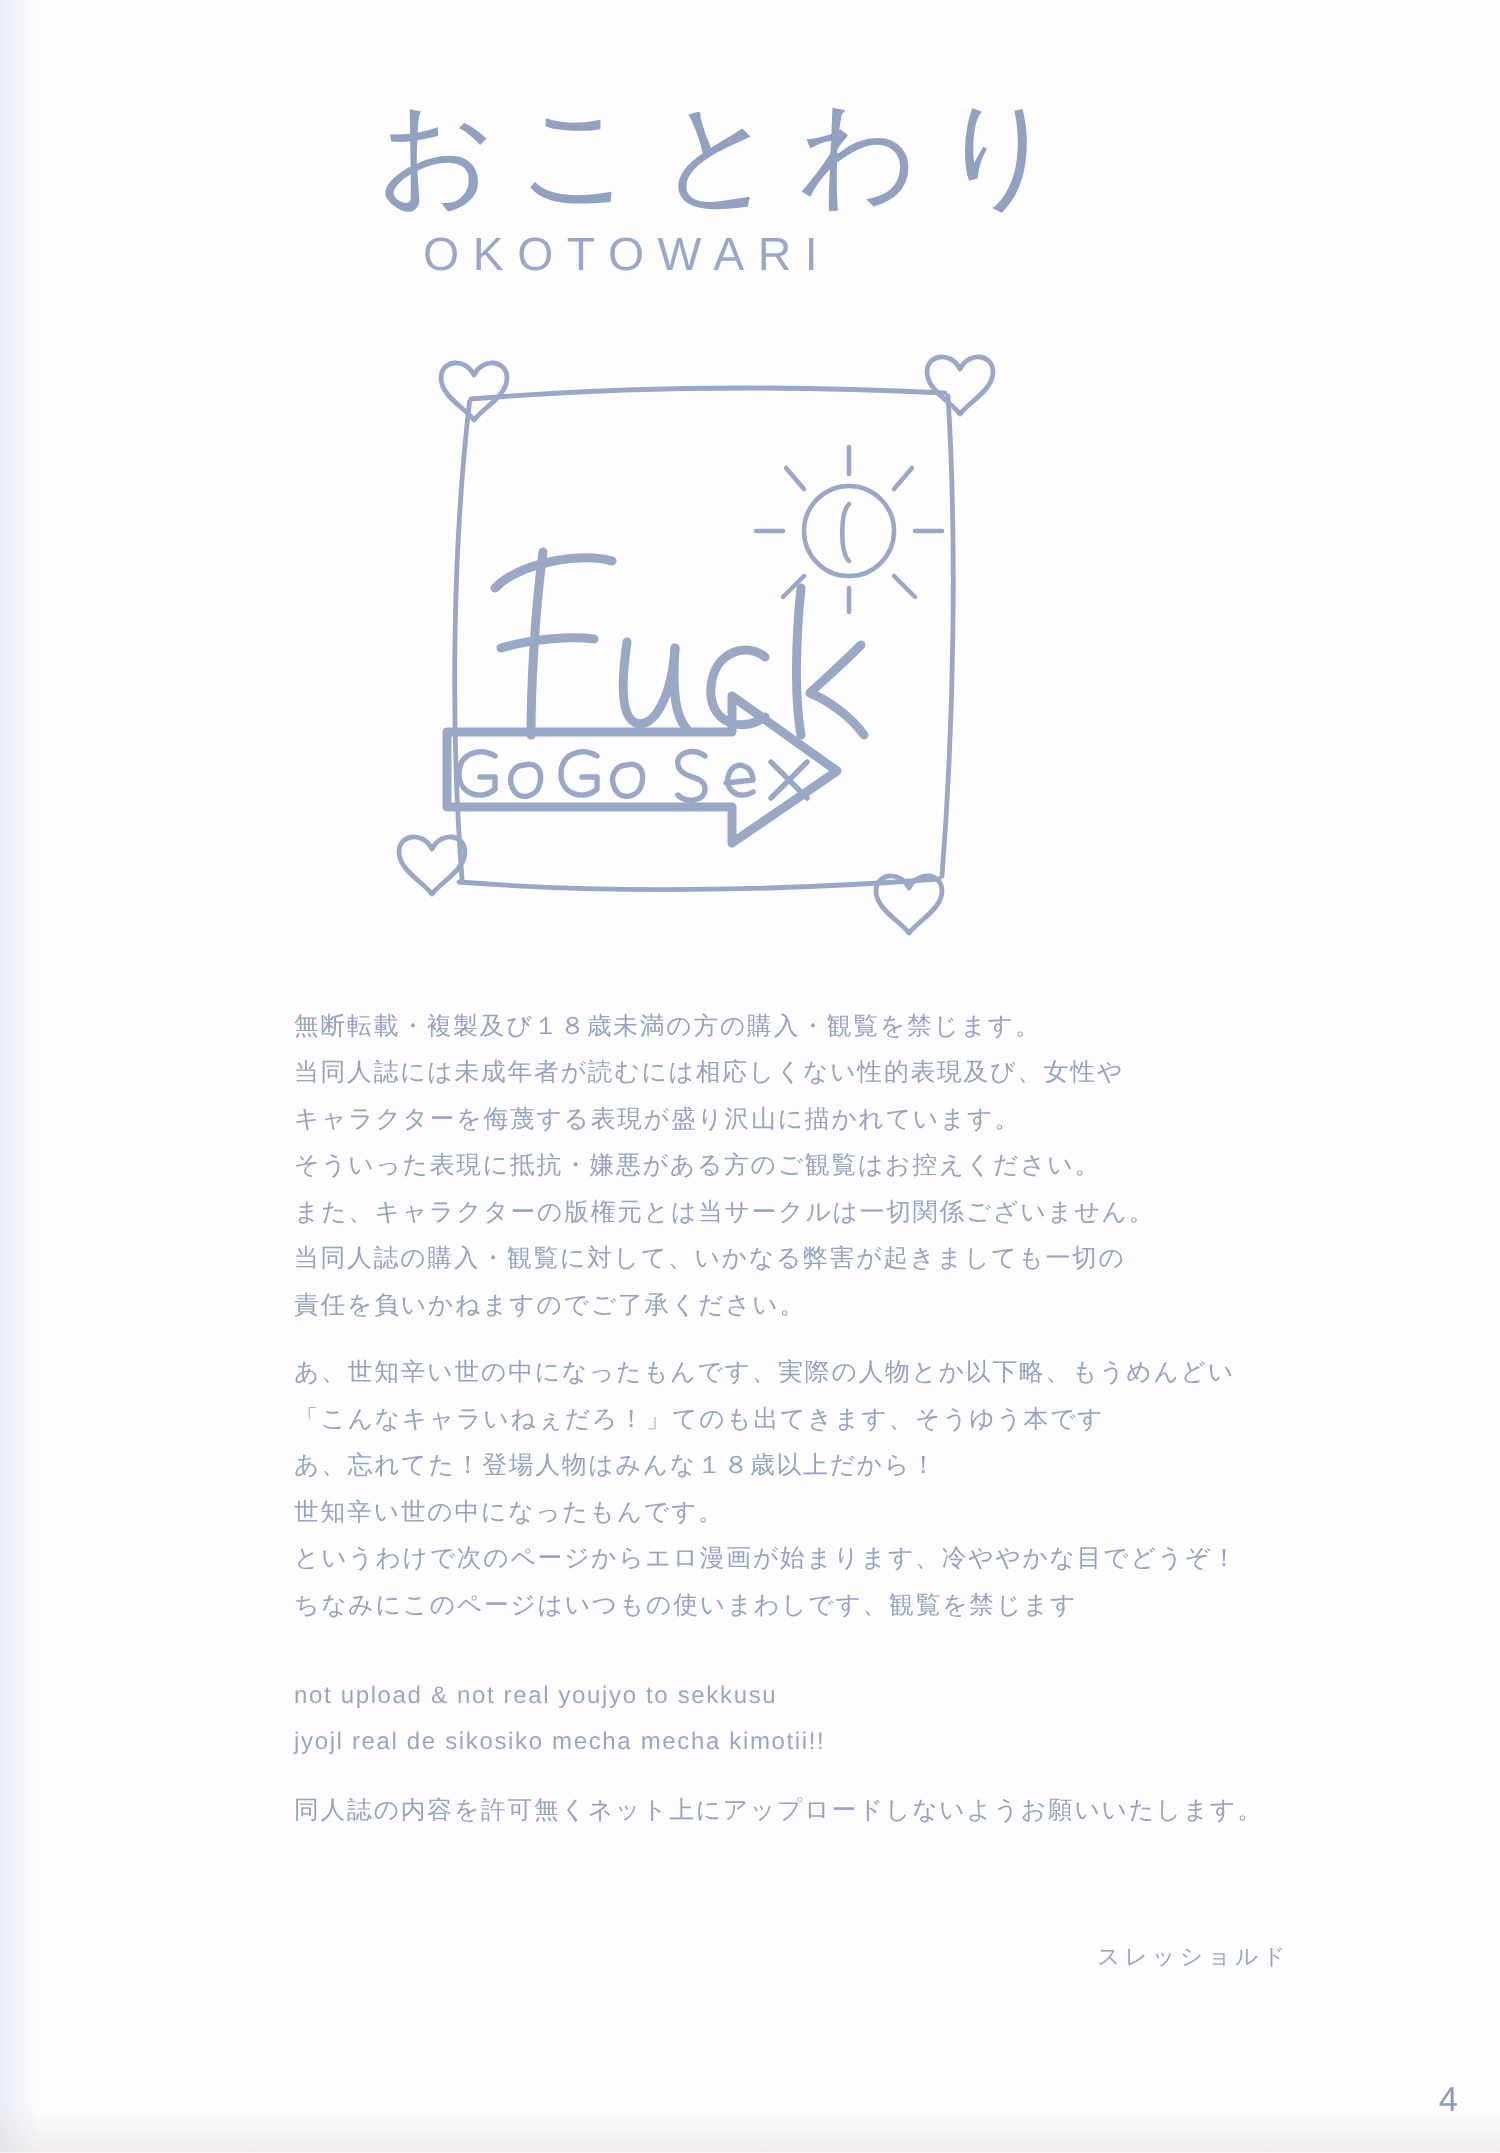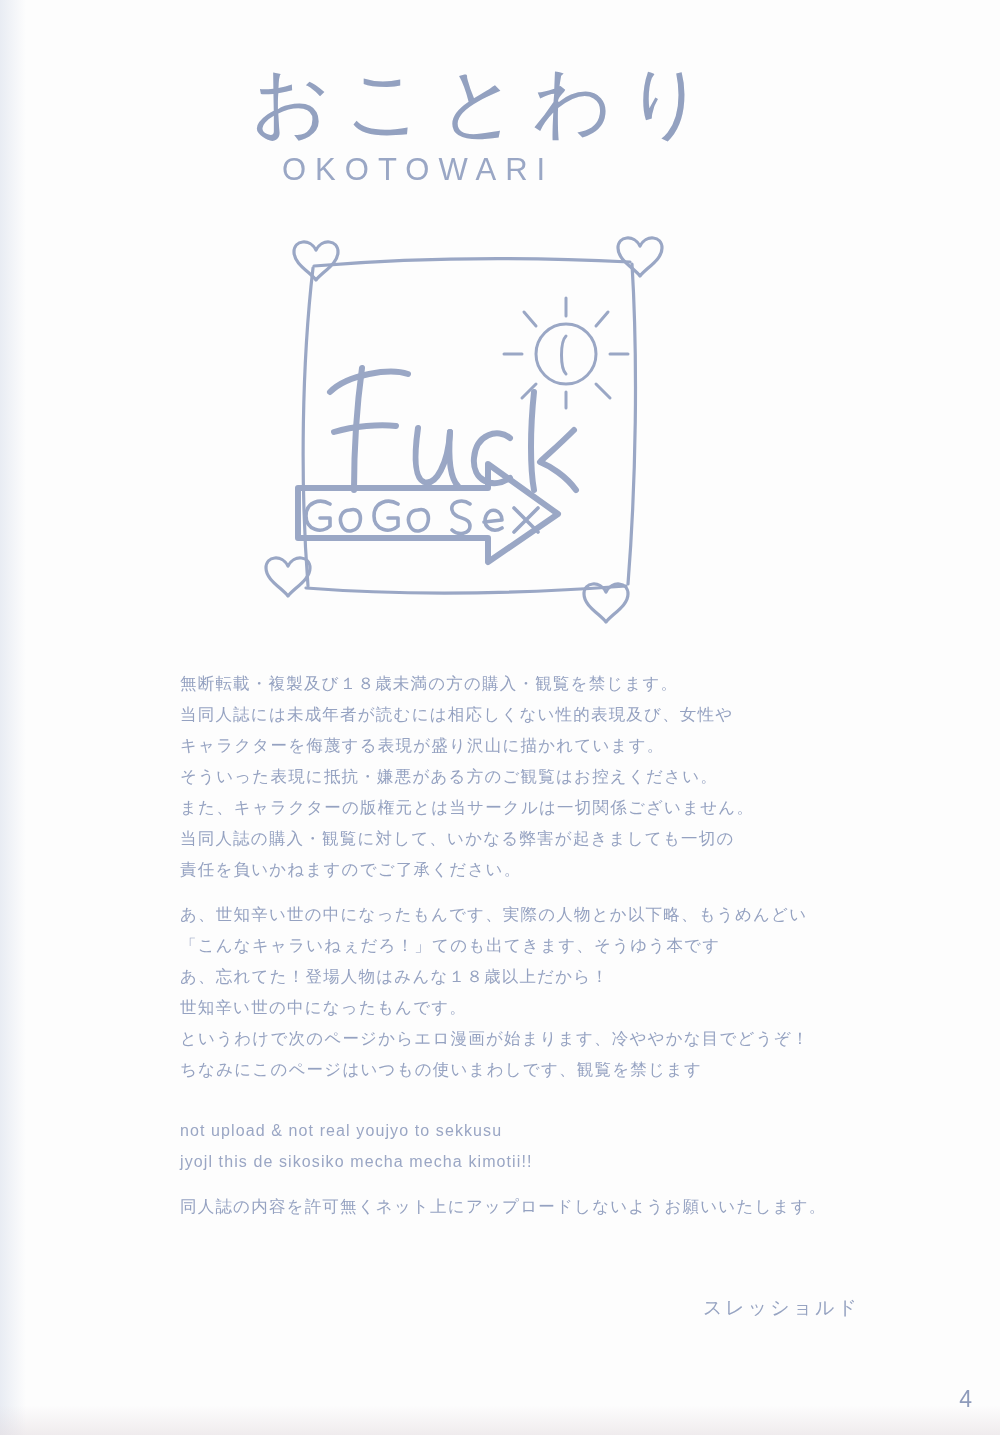--- a/index.html
+++ b/index.html
@@ -65,21 +65,21 @@
     position: absolute;
     left: 258px;
     top: 232px;
     width: 420px;
     height: 410px;
   }
   .doodle-wrap svg { display: block; }
 
   .body-text {
     position: absolute;
-    left: 180px;
+    left: 196px;
     top: 668px;
     width: 740px;
   }
   .para { margin: 0 0 14px 0; }
   .line-jp {
     font-family: "DejaVu Sans", sans-serif;
     font-size: 16.5px;
     line-height: 31px;
     color: #95a2c1;
     letter-spacing: 1.2px;
@@ -93,21 +93,21 @@
     letter-spacing: 1.1px;
     white-space: nowrap;
   }
   .block-gap { height: 16px; }
 
   .signature {
     position: absolute;
     right: 140px;
     top: 1295px;
     font-family: Liberation Sans, sans-serif;
-    font-size: 19px;
+    font-size: 15px;
     letter-spacing: 3px;
     color: #97a4c2;
   }
 
   .page-number {
     position: absolute;
     right: 28px;
     bottom: 22px;
     font-family: "Liberation Sans", sans-serif;
     font-size: 23px;
@@ -206,21 +206,21 @@
       <div class="line-jp">あ、忘れてた！登場人物はみんな１８歳以上だから！</div>
       <div class="line-jp">世知辛い世の中になったもんです。</div>
       <div class="line-jp">というわけで次のページからエロ漫画が始まります、冷ややかな目でどうぞ！</div>
       <div class="line-jp">ちなみにこのページはいつもの使いまわしです、観覧を禁じます</div>
     </div>
 
     <div class="block-gap"></div>
 
     <div class="para">
       <div class="line-en">not upload &amp; not real youjyo to sekkusu</div>
-      <div class="line-en">jyojl this de sikosiko mecha mecha kimotii!!</div>
+      <div class="line-en">jyojl real de sikosiko mecha mecha kimotii!!</div>
     </div>
 
     <div class="para">
       <div class="line-jp">同人誌の内容を許可無くネット上にアップロードしないようお願いいたします。</div>
     </div>
 
   </div>
 
   <div class="signature">スレッショルド</div>
   <div class="page-number">4</div>

